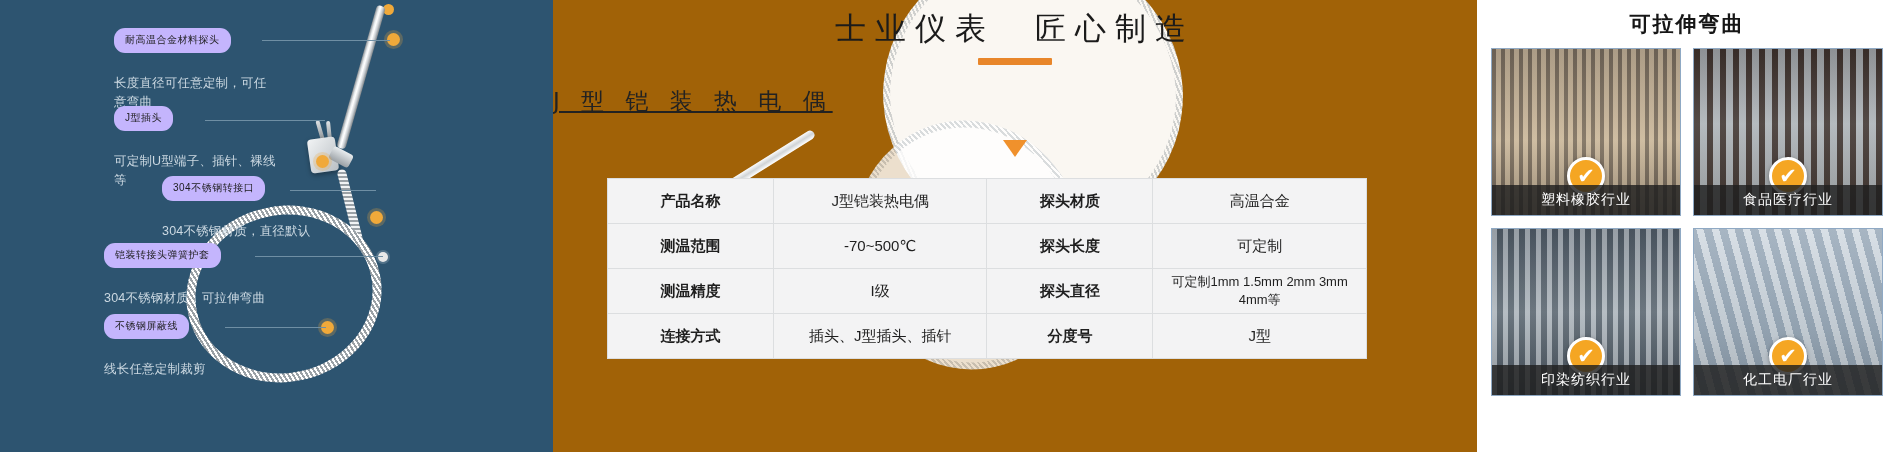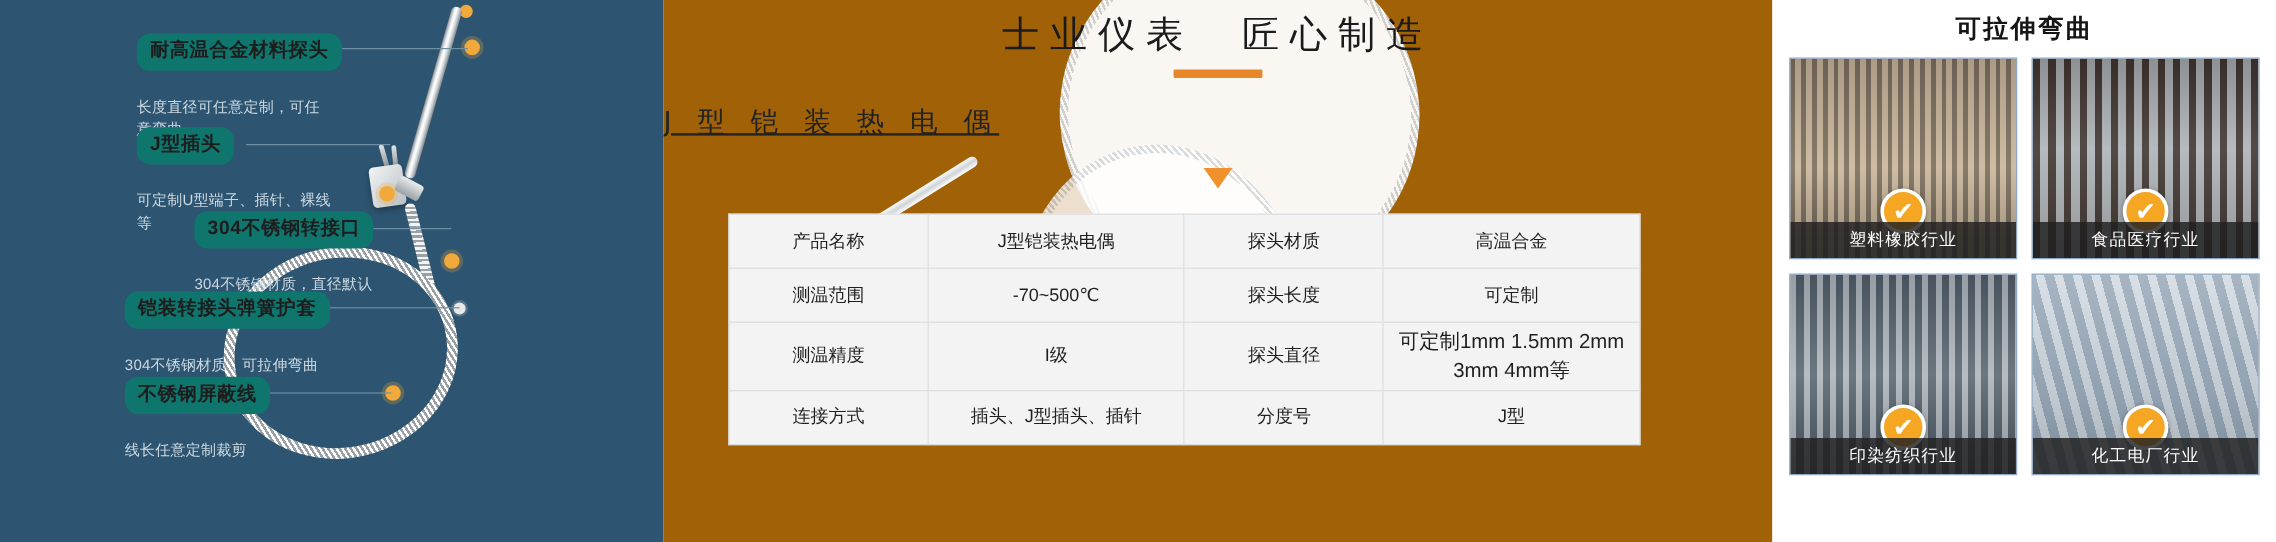--- a/index.html
+++ b/index.html
@@ -11,24 +11,24 @@
   .page { position: relative; width: 1897px; height: 452px; display: flex; }
 
   
   .panel-left {
     position: relative; width: 553px; height: 452px;
     background: #2d5470; flex: 0 0 553px; overflow: hidden;
   }
   .callout { position: absolute; }
   .chip {
     display: inline-block;
-    background: #0f766e;
+    background: #c4b5fd;
     color: #1d1d1d;
-    font-weight: bold;
-    font-size: 16px;
+    font-weight: normal;
+    font-size: 10px;
     line-height: 1;
     padding: 7px 11px 8px;
     border-radius: 11px;
     white-space: nowrap;
     letter-spacing: .5px;
   }
   .chip-desc {
     color: #ccd9e2; font-size: 12.5px; line-height: 1.5;
     margin-top: 21px; max-width: 165px; letter-spacing: .2px;
   }
@@ -127,23 +127,23 @@
   
   .spec-table {
     position: absolute; left: 54px; top: 178px; width: 760px;
     background: #f2f3f4; border-collapse: collapse; table-layout: fixed;
   }
   .spec-table td {
     border: 1px solid #dcdee0; height: 45px; padding: 4px 8px;
     font-size: 15px; color: #1f1f1f; text-align: center; vertical-align: middle;
     background: rgba(242,243,244,.72);
   }
-  .spec-table td.k { width: 118px; }
+  .spec-table td.k { width: 118px; font-weight: bold; }
   .spec-table td.v { width: 152px; }
-  .spec-table td.vm { font-size: 17px; line-height: 1.4; }
+  .spec-table td.vm { font-size: 13px; line-height: 1.4; }
 
   
   .panel-right {
     position: relative; flex: 0 0 420px; height: 452px;
     background: #ffffff; padding: 6px 14px 0;
   }
   .right-title {
     text-align: center; font-size: 21px; font-weight: bold; color: #161616;
     letter-spacing: 2px; margin: 4px 0 10px;
   }

